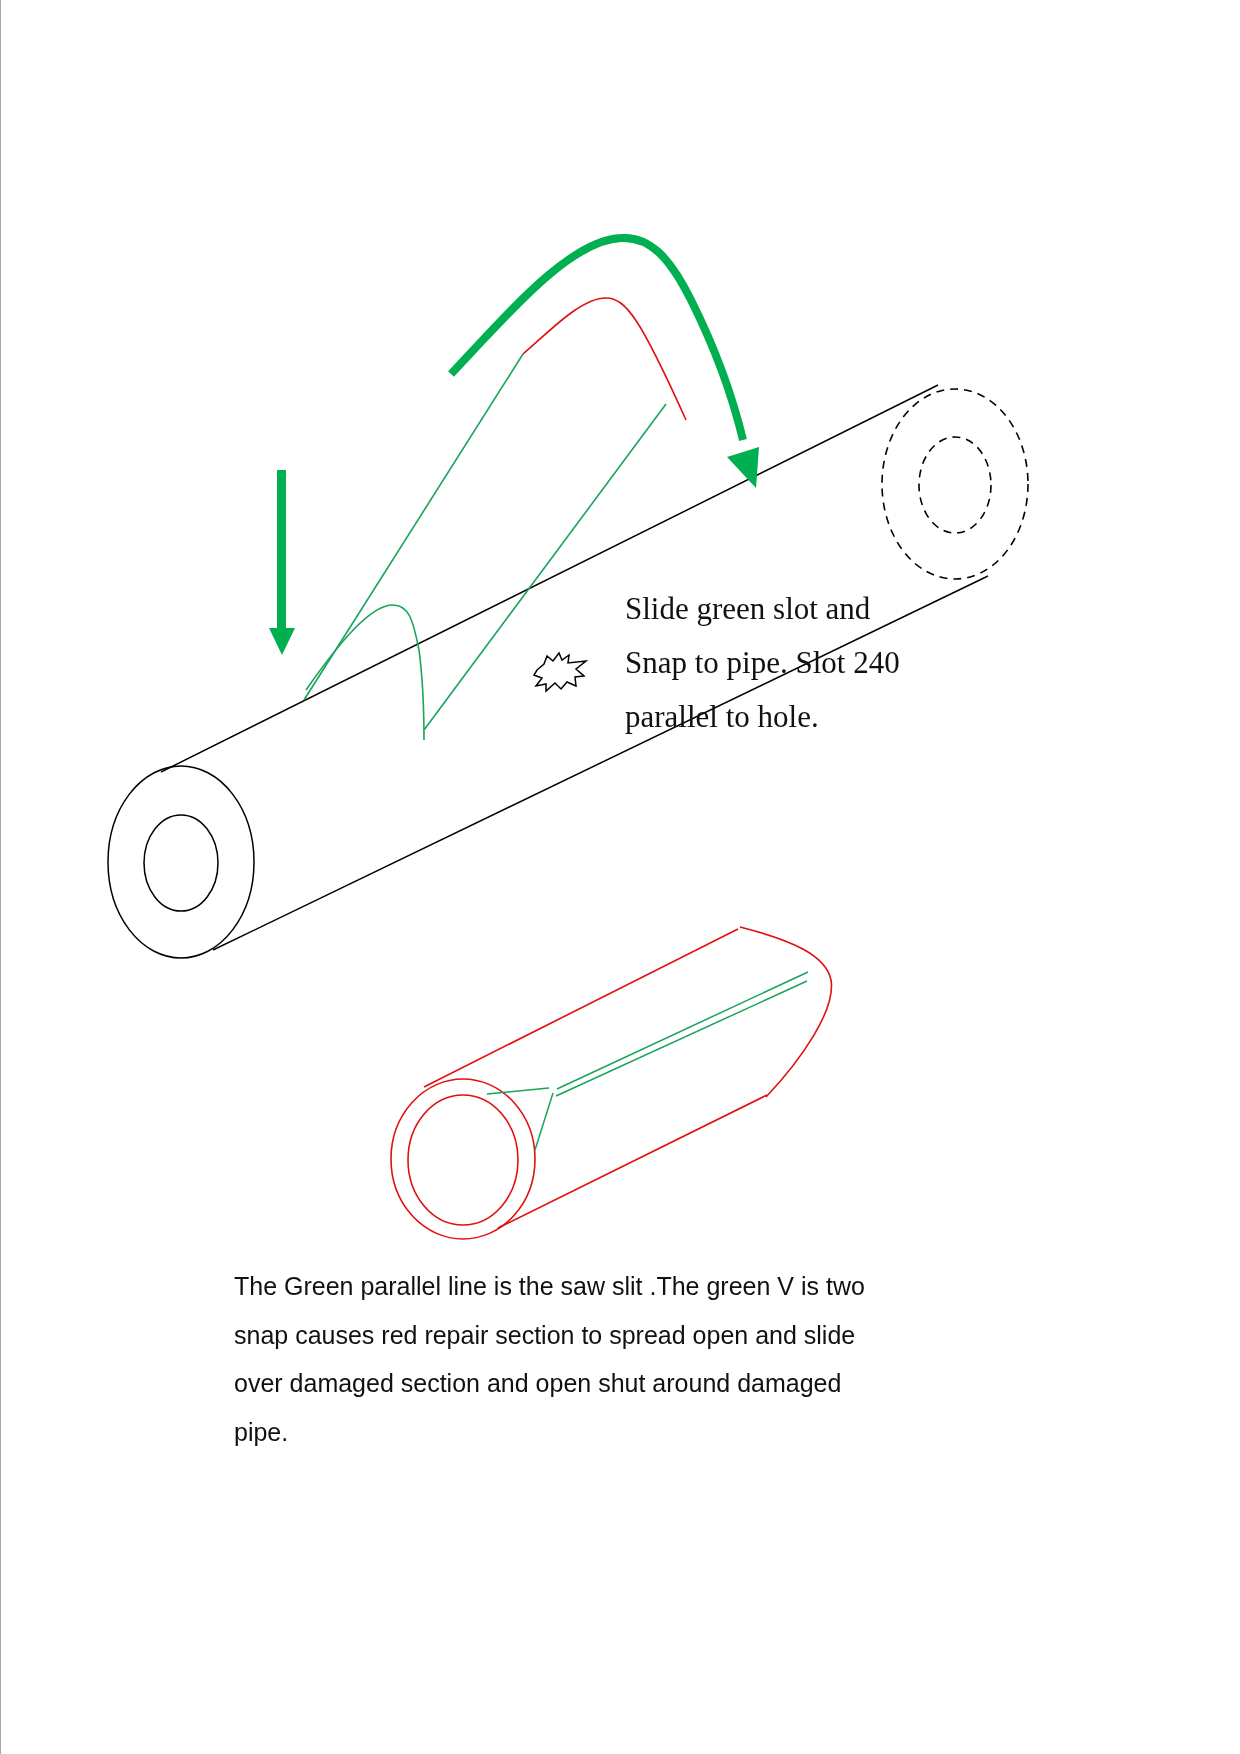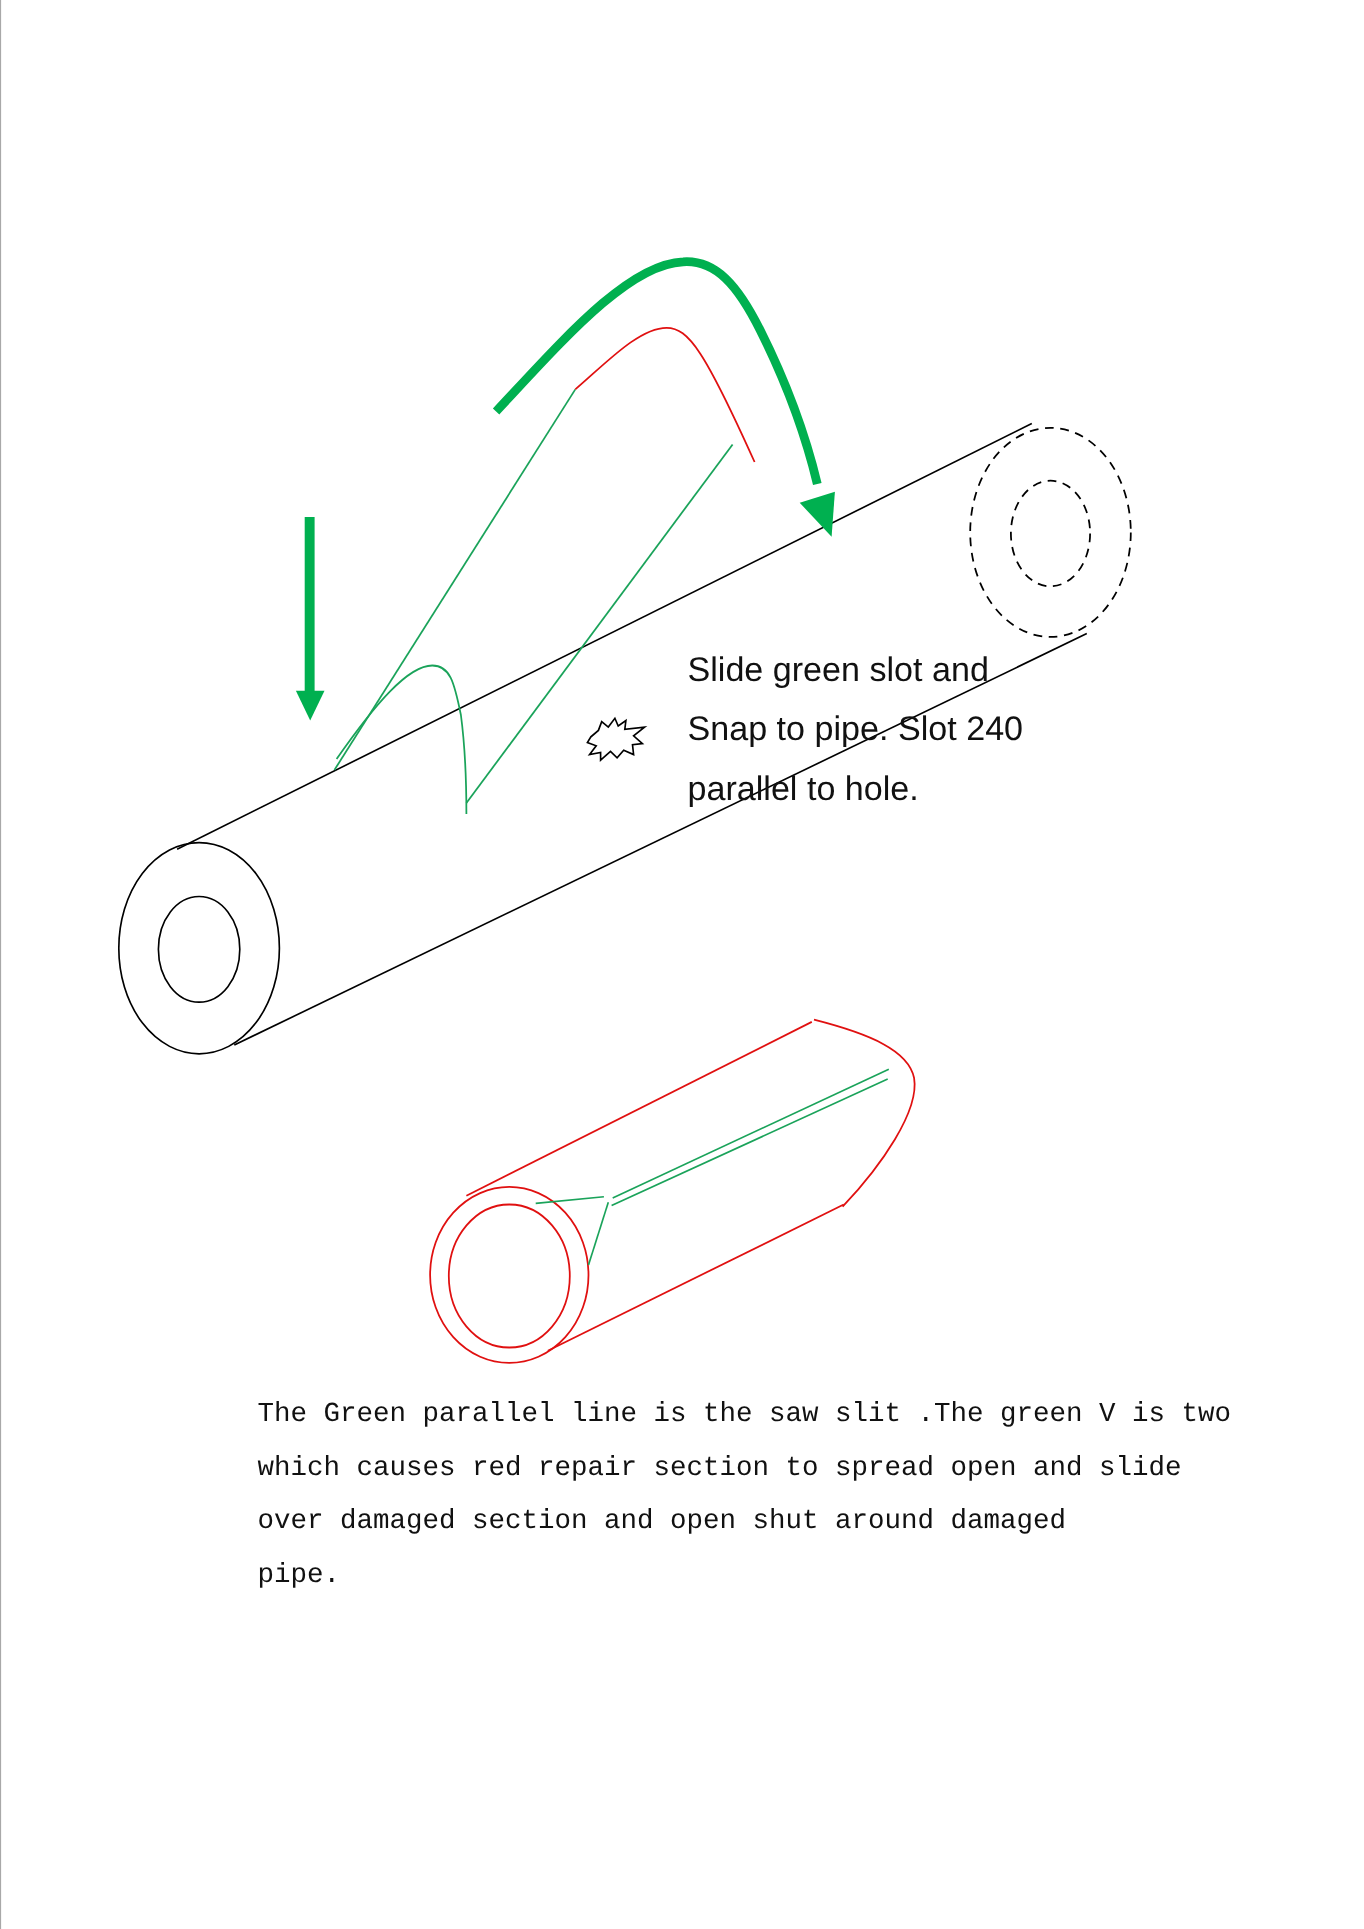--- a/index.html
+++ b/index.html
@@ -11,32 +11,32 @@
     overflow: hidden;
     border-left: 1px solid #a8a8a8;
     box-sizing: border-box;
   }
   .drawing { position: absolute; left: 0; top: 0; }
   .callout {
     position: absolute;
     left: 624px;
     top: 582px;
     width: 420px;
-    font-family: Liberation Sans, sans-serif;
+    font-family: Liberation Serif, serif;
     font-size: 31px;
     line-height: 54px;
     color: #111111;
   }
   .callout div { white-space: nowrap; }
   .description {
     position: absolute;
     left: 233px;
     top: 1262px;
     width: 860px;
-    font-family: Liberation Mono, monospace;
+    font-family: Liberation Sans, sans-serif;
     font-size: 25px;
     line-height: 48.5px;
     color: #111111;
   }
   .description div { white-space: nowrap; }
 </style>
 </head>
 <body>
 
 <div class="page">
@@ -92,18 +92,18 @@
   </svg>
 
   <div class="callout">
     <div>Slide green slot  and</div>
     <div>Snap to pipe. Slot  240</div>
     <div>parallel to hole.</div>
   </div>
 
   <div class="description">
     <div>The Green parallel line is the saw slit .The green V is  two</div>
-    <div>which causes red repair section to  spread open and slide</div>
+    <div>snap causes red repair section to  spread open and slide</div>
     <div>over damaged section and open shut around damaged</div>
     <div>pipe.</div>
   </div>
 
 </div>
 
 </body></html>

